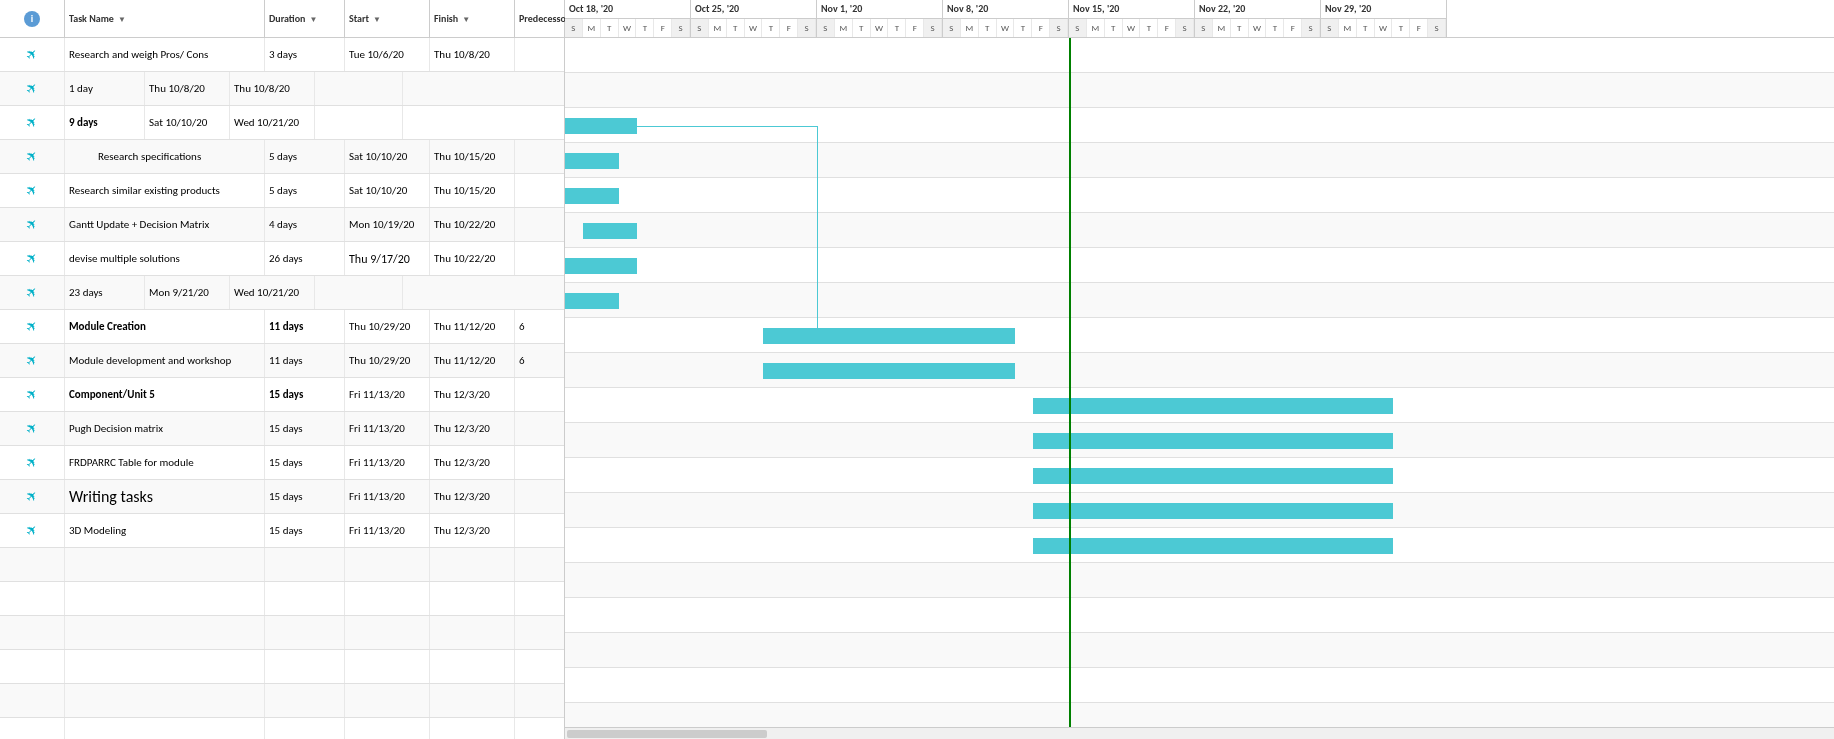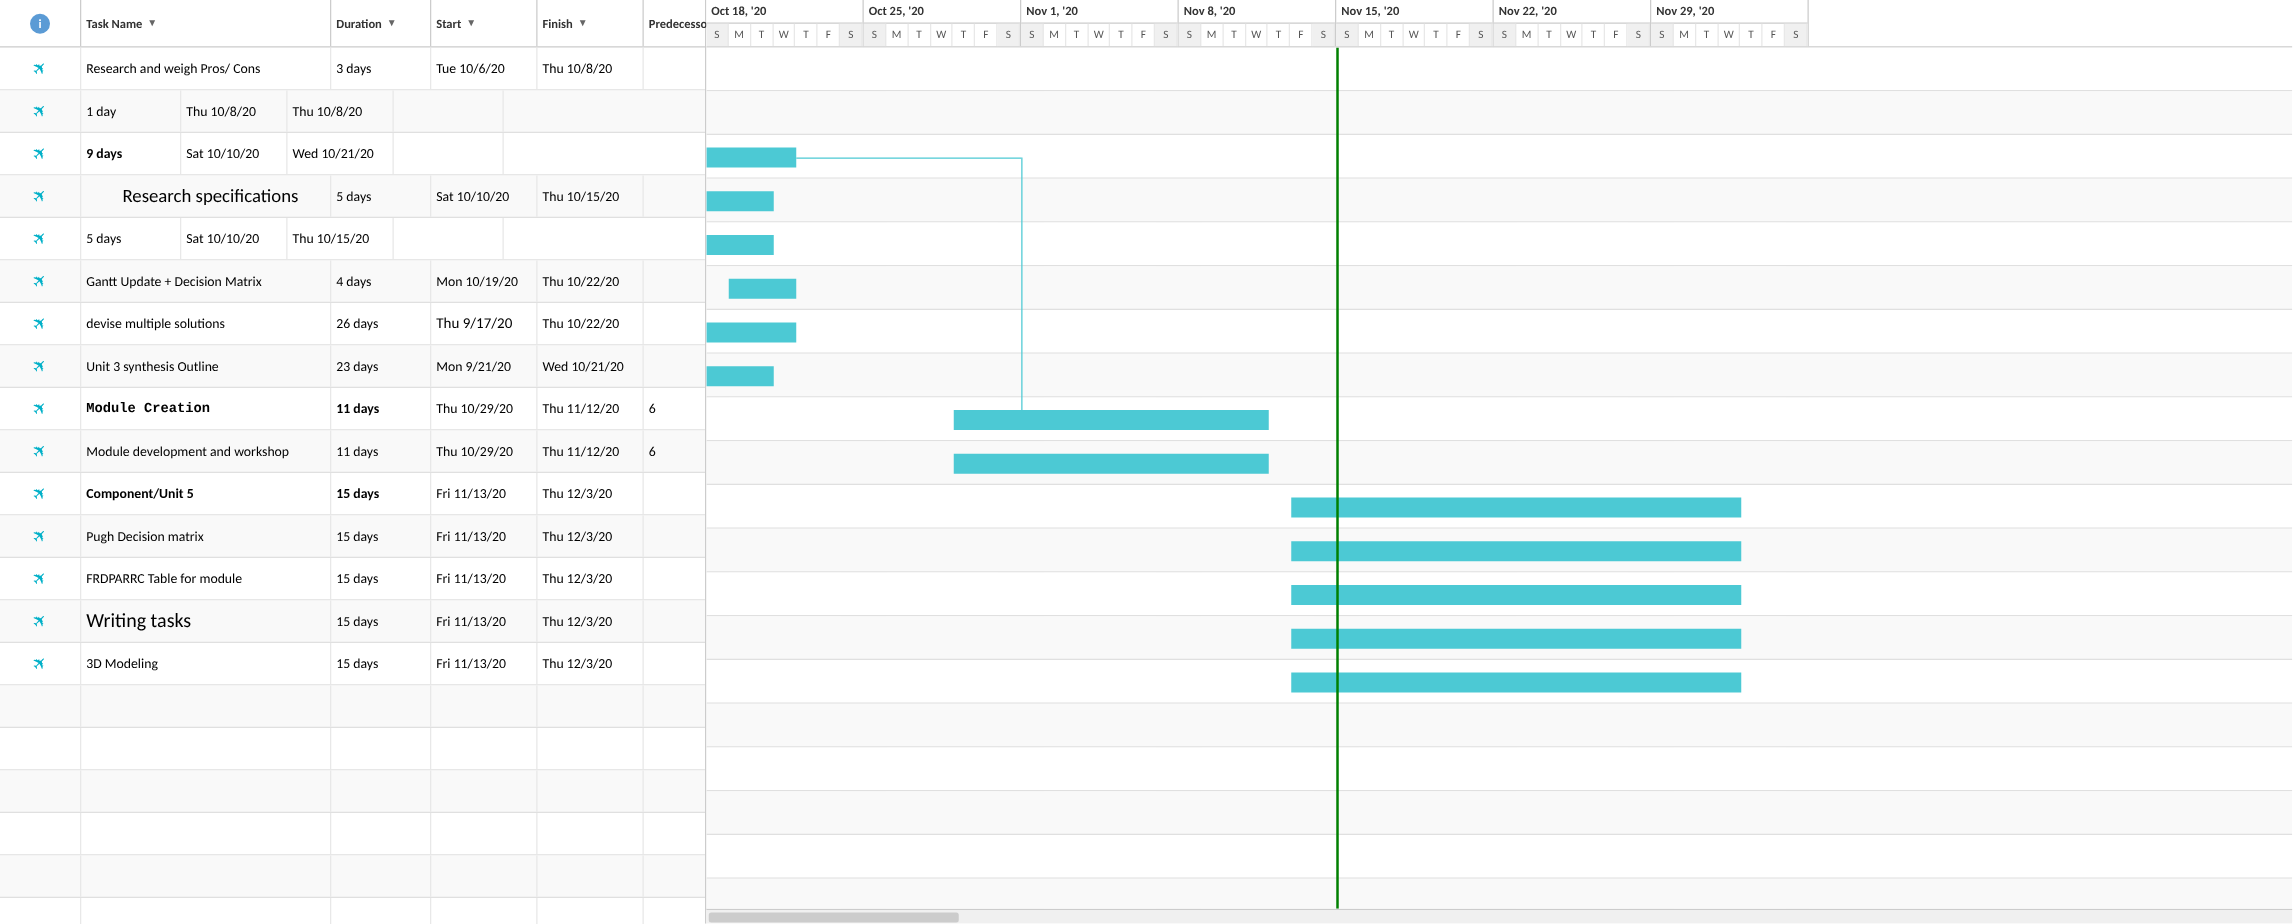--- a/index.html
+++ b/index.html
@@ -179,40 +179,43 @@
     <div class="cell cell-predecessors">
       <span style="font-size:11px;"></span>
     </div>
 
   </div>
         <div class="task-row">
     <div class="cell cell-mode">
       <span class="pin-icon" style="color:#00b0c8;">✈</span>
     </div>
     <div class="cell cell-name">
-      <span style="font-size:15px;padding-left:29px;">Research specifications</span>
+      <span style="font-size:11px;padding-left:29px;">Research specifications</span>
     </div>
     <div class="cell cell-duration">
       <span style="font-size:11px;">5 days</span>
     </div>
     <div class="cell cell-start">
       <span style="font-size:11px;">Sat 10/10/20</span>
     </div>
     <div class="cell cell-finish">
       <span style="font-size:11px;">Thu 10/15/20</span>
     </div>
     <div class="cell cell-predecessors">
       <span style="font-size:11px;"></span>
     </div>
 
   </div>
         <div class="task-row">
     <div class="cell cell-mode">
       <span class="pin-icon" style="color:#00b0c8;">✈</span>
     </div>
+    <div class="cell cell-name">
+      <span style="font-size:11px;">Research similar existing products</span>
+    </div>
     <div class="cell cell-duration">
       <span style="font-size:11px;">5 days</span>
     </div>
     <div class="cell cell-start">
       <span style="font-size:11px;">Sat 10/10/20</span>
     </div>
     <div class="cell cell-finish">
       <span style="font-size:11px;">Thu 10/15/20</span>
     </div>
     <div class="cell cell-predecessors">
@@ -259,43 +262,40 @@
     </div>
     <div class="cell cell-predecessors">
       <span style="font-size:11px;"></span>
     </div>
 
   </div>
         <div class="task-row">
     <div class="cell cell-mode">
       <span class="pin-icon" style="color:#00b0c8;">✈</span>
     </div>
-    <div class="cell cell-name">
-      <span style="font-size:11px;">Unit 3 synthesis Outline</span>
-    </div>
     <div class="cell cell-duration">
       <span style="font-size:11px;">23 days</span>
     </div>
     <div class="cell cell-start">
       <span style="font-size:11px;">Mon 9/21/20</span>
     </div>
     <div class="cell cell-finish">
       <span style="font-size:11px;">Wed 10/21/20</span>
     </div>
     <div class="cell cell-predecessors">
       <span style="font-size:11px;"></span>
     </div>
 
   </div>
         <div class="task-row">
     <div class="cell cell-mode">
       <span class="pin-icon" style="color:#00b0c8;">✈</span>
     </div>
     <div class="cell cell-name">
-      <span style="font-weight:bold;font-size:11px;font-family:Liberation Mono, monospace;">Module Creation</span>
+      <span style="font-weight:bold;font-size:11px;">Module Creation</span>
     </div>
     <div class="cell cell-duration">
       <span style="font-weight:bold;font-size:11px;">11 days</span>
     </div>
     <div class="cell cell-start">
       <span style="font-size:11px;">Thu 10/29/20</span>
     </div>
     <div class="cell cell-finish">
       <span style="font-size:11px;">Thu 11/12/20</span>
     </div>

